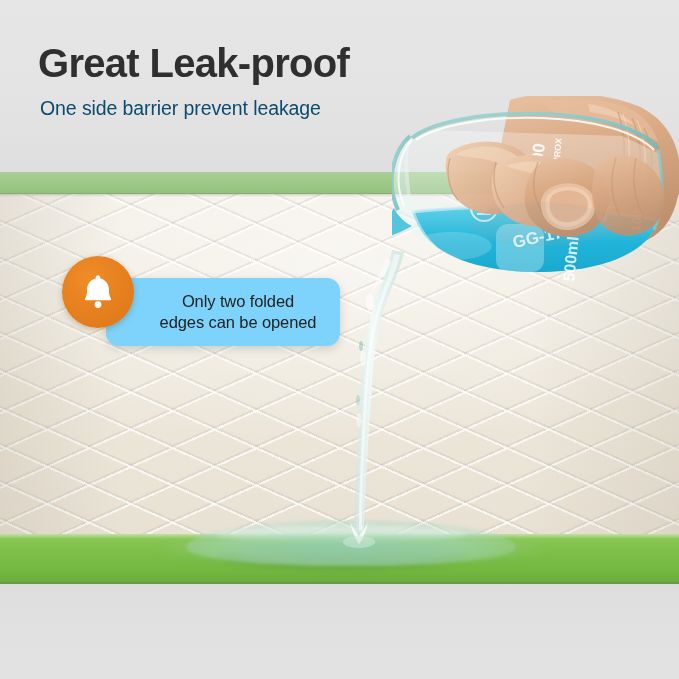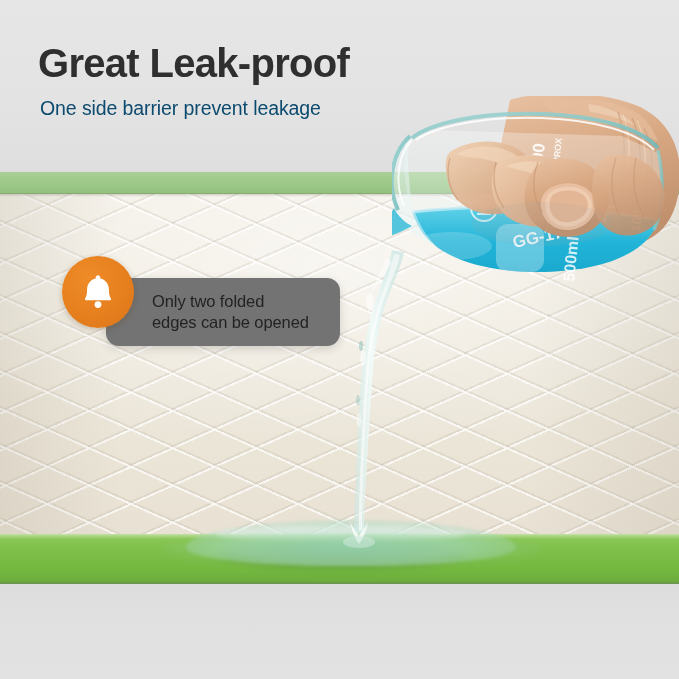--- a/index.html
+++ b/index.html
@@ -200,23 +200,24 @@
     left: 62px; top: 256px;
     z-index: 45;
     height: 74px;
   }
   .callout-bubble {
     position: absolute;
     left: 44px; top: 22px;
     width: 234px;
     padding: 13px 16px 14px 46px;
     box-sizing: border-box;
-    background: #737373;
+    background: #7dd3fc;
     border-radius: 13px;
     box-shadow: 0 3px 9px rgba(80,80,80,0.22);
+    text-align: center;
   }
   .callout-bubble p {
     margin: 0;
     font-size: 16.5px;
     line-height: 20.5px;
     letter-spacing: -0.1px;
     color: #232323;
     font-weight: 400;
     white-space: pre-line;
   }

